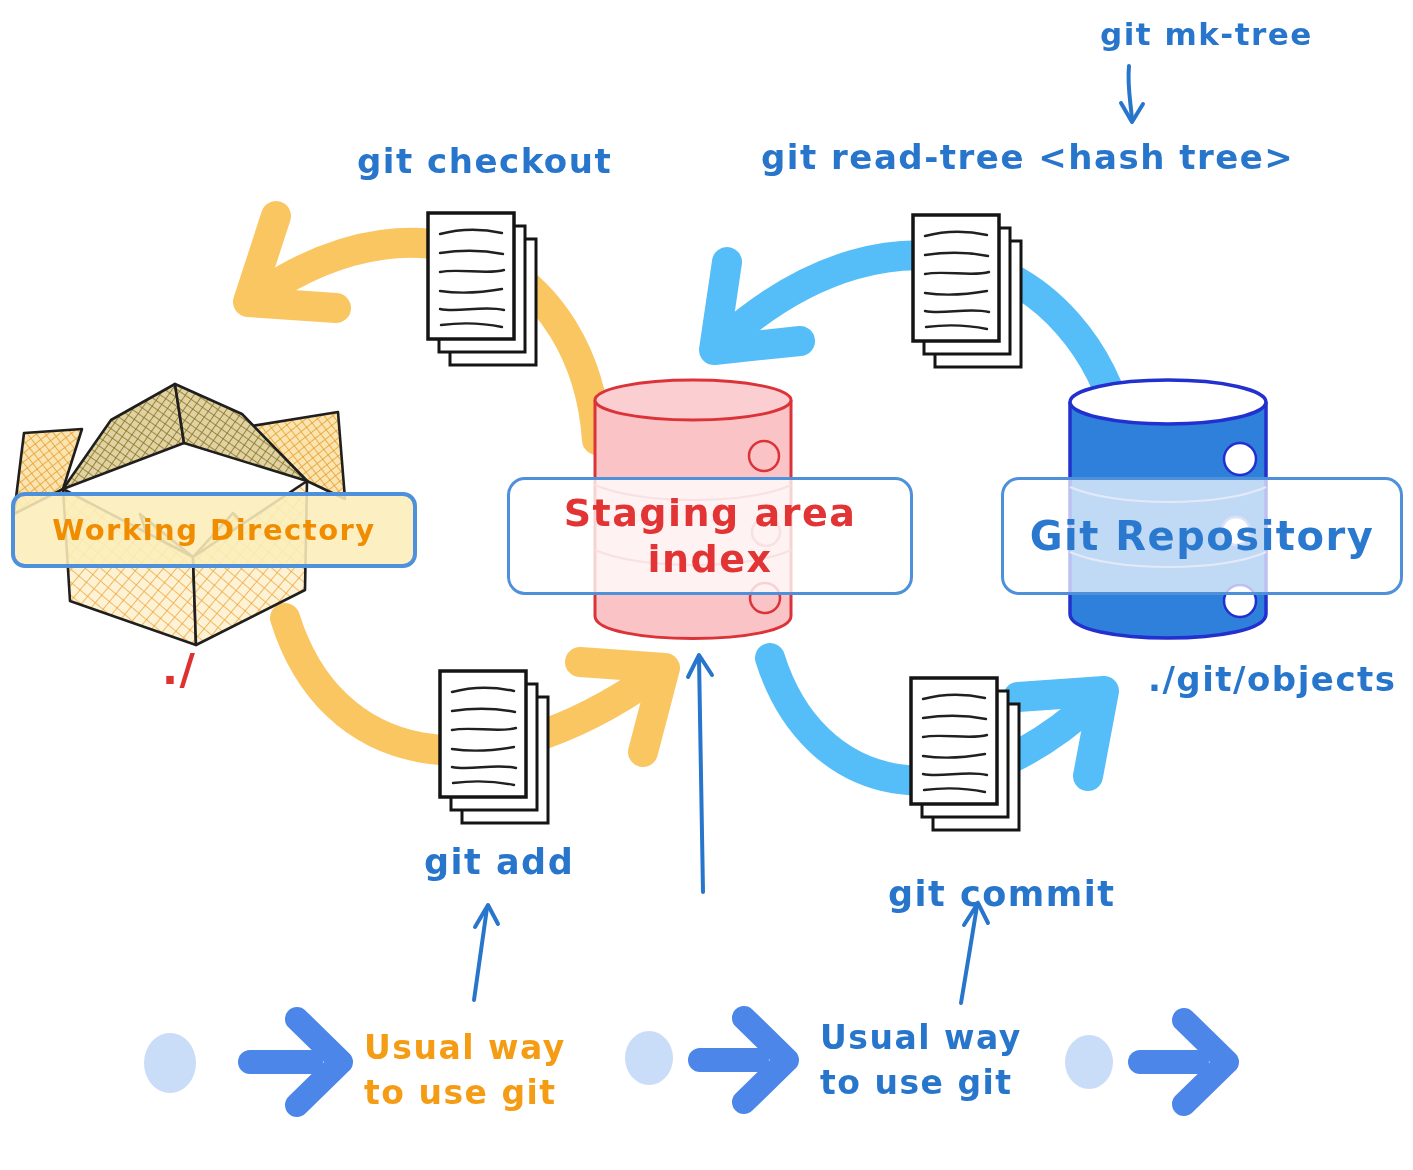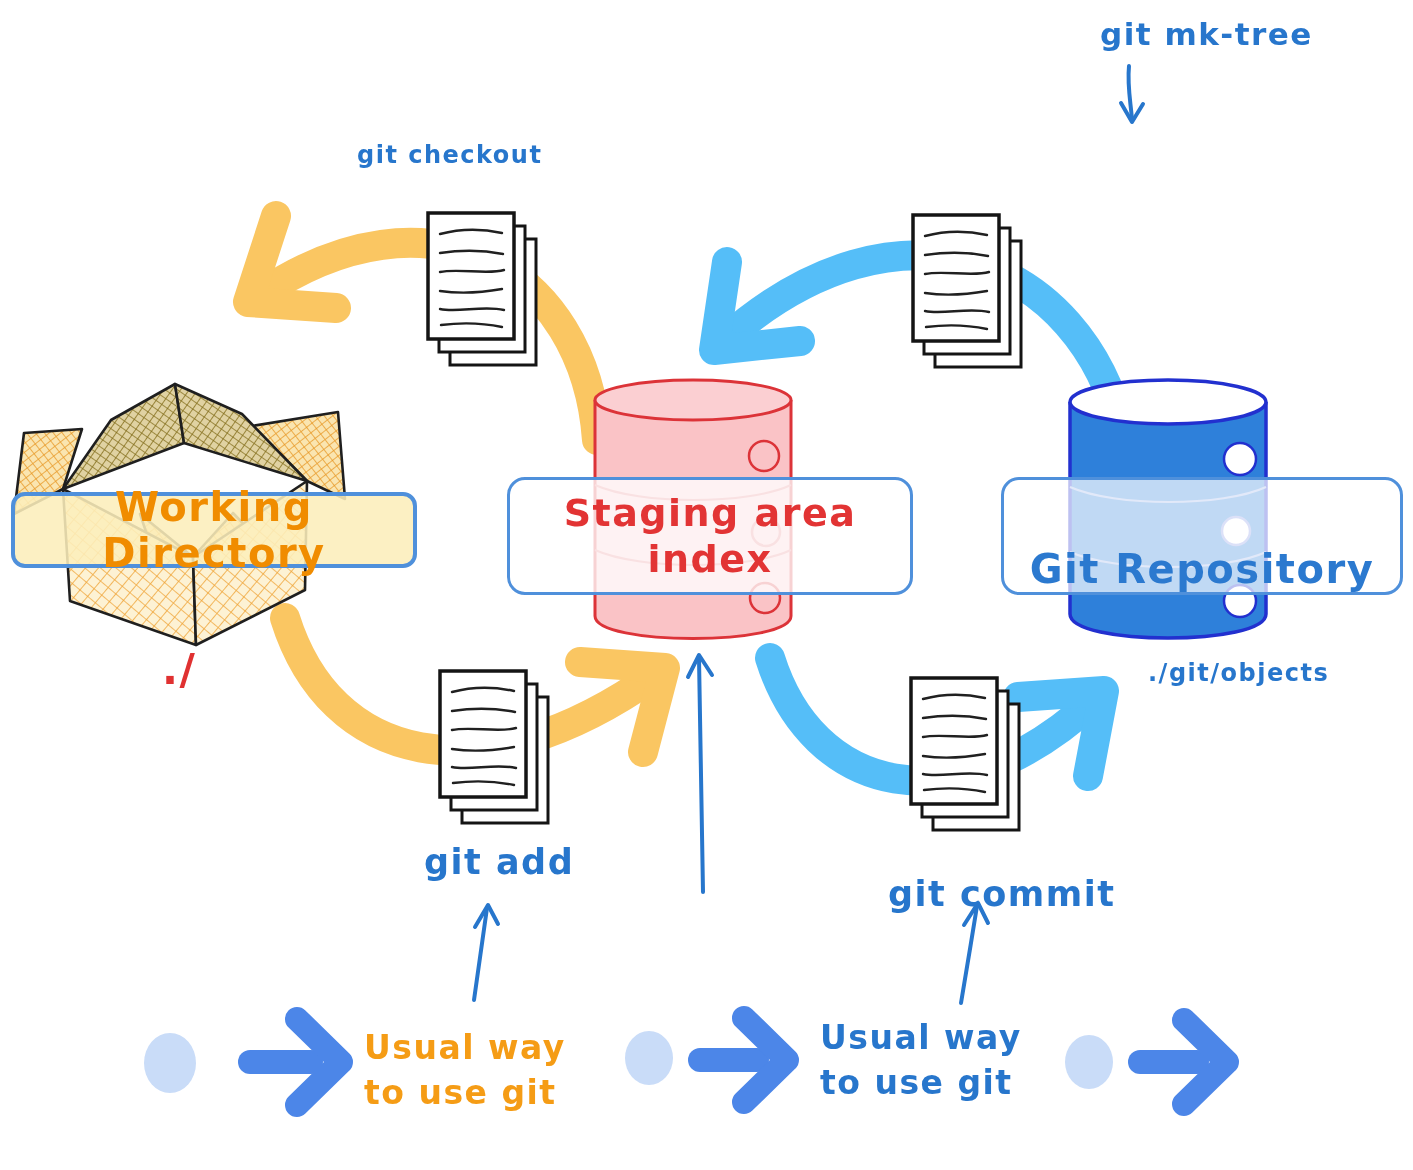--- a/index.html
+++ b/index.html
@@ -6,38 +6,38 @@
   #canvas{
     position:relative;width:1413px;height:1170px;background:#ffffff;overflow:hidden;
     font-family:"DejaVu Sans",sans-serif;
     border-radius:28px;
   }
   #diagram-svg{position:absolute;left:0;top:0;z-index:1;}
   .txt{position:absolute;z-index:5;white-space:nowrap;letter-spacing:1.5px;font-weight:600;}
   .blue-txt{color:#2776CC;}
   .orange-txt{color:#F59C15;}
   .red-txt{color:#E03131;}
-  .cmd{font-size:24px;}
+  .cmd{font-size:34px;}
   .label-box{
     position:absolute;z-index:4;display:flex;align-items:center;justify-content:center;
     border:3px solid #4F90DB;border-radius:18px;text-align:center;font-weight:600;
     letter-spacing:1.5px;
   }
   #wd-label{
     left:11px;top:492px;width:398px;height:68px;
     background:rgba(252,238,187,0.88);border-width:4px;border-radius:14px;
-    color:#F08C00;font-size:40px;justify-content:flex-end;
+    color:#F08C00;font-size:29px;
   }
   #staging-label{
     left:507px;top:477px;width:400px;height:112px;
     background:rgba(255,255,255,0.78);color:#E23434;font-size:38px;line-height:1.22;
   }
   #repo-label{
     left:1001px;top:477px;width:396px;height:112px;
-    background:rgba(255,255,255,0.70);color:#2B79CF;font-size:40px;align-items:flex-end;
+    background:rgba(255,255,255,0.70);color:#2B79CF;font-size:40px;
   }
   #mk-tree-label{left:1100px;top:16px;font-size:31px;}
   #read-tree-label{left:761px;top:137px;}
   #checkout-label{left:357px;top:141px;}
   #add-label{left:424px;top:842px;font-size:35px;}
   #commit-label{left:888px;top:874px;font-size:35px;}
   #ls-files-label{left:611px;top:905px;font-size:35px;}
   #wd-path{left:162px;top:645px;font-size:42px;font-weight:700;}
   #objects-path{left:1148px;top:659px;}
   .legend-text{position:absolute;z-index:5;width:226px;text-align:left;
@@ -170,20 +170,21 @@
         </g>
         <g>
           <path d="M1140,1062 L1197,1062"></path>
           <path d="M1184,1020 L1227,1062 L1184,1104"></path>
         </g>
       </g>
     </g>
   </svg>
 
   <div class="txt blue-txt" id="mk-tree-label">git mk-tree</div>
+  <div class="txt blue-txt cmd" id="read-tree-label">git read-tree &lt;hash tree&gt;</div>
   <div class="txt blue-txt cmd" id="checkout-label">git checkout</div>
   <div class="txt blue-txt" id="add-label">git add</div>
   <div class="txt blue-txt" id="commit-label">git commit</div>
 
   <div class="label-box" id="wd-label">
     <span>Working Directory</span>
   </div>
   <div class="label-box" id="staging-label">
     <span>
       <span style="display:block">Staging area</span>

